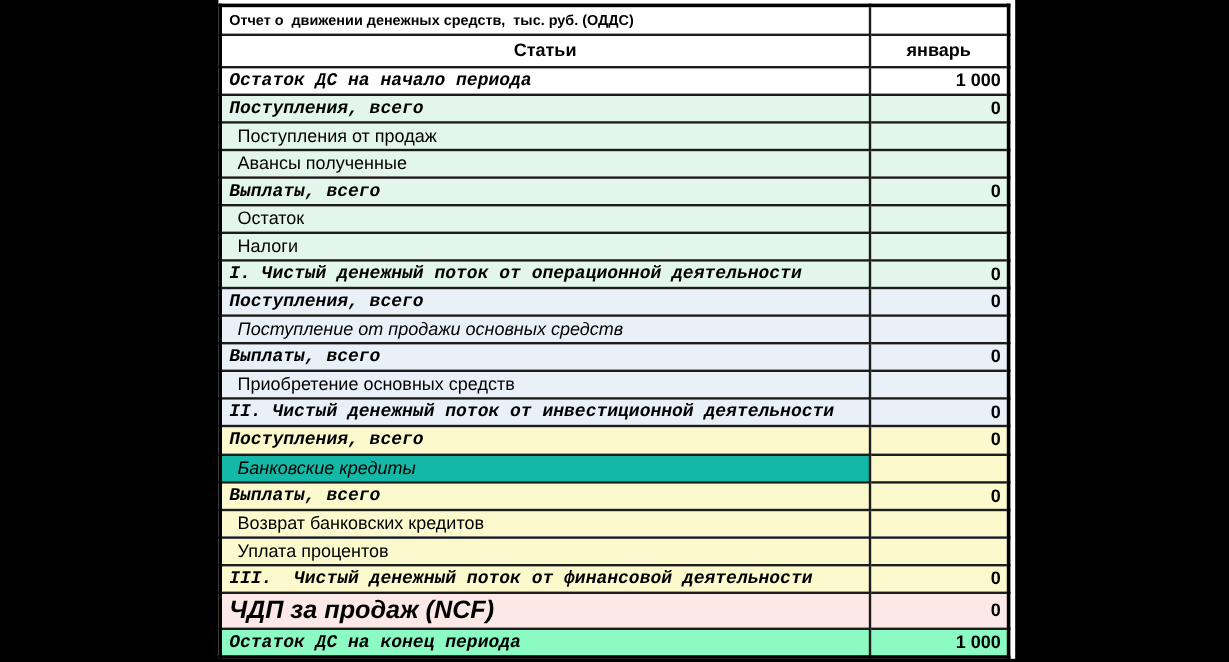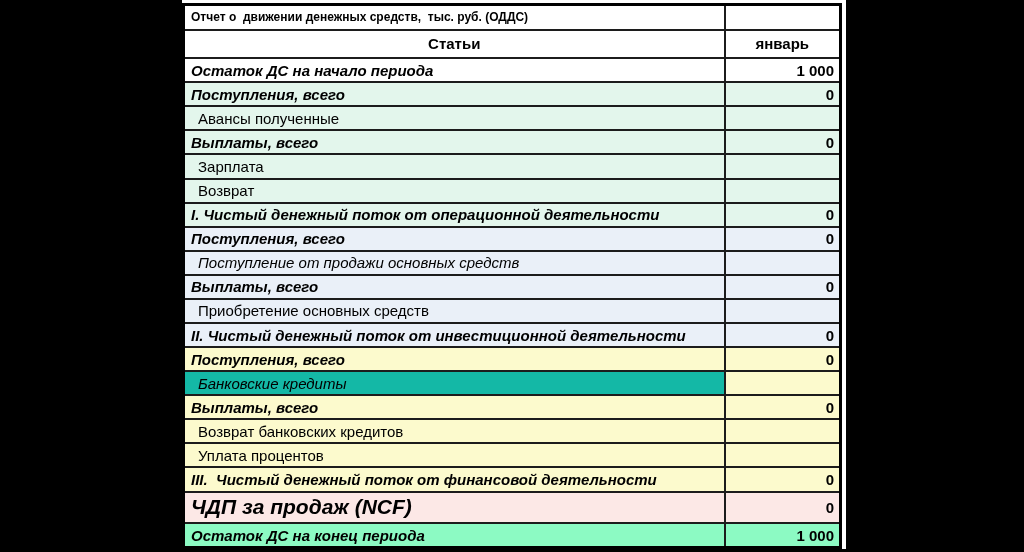--- a/index.html
+++ b/index.html
@@ -51,20 +51,21 @@
     font-weight: bold;
     text-align: center;
   }
   td.label {
     padding-left: 6px;
     white-space: pre;
   }
   td.label.bold-italic {
     font-weight: bold;
     font-style: italic;
+    font-family: Liberation Mono, monospace;
   }
   td.label.child { padding-left: 13px; }
   td.label.child-italic {
     padding-left: 13px;
     font-style: italic;
   }
   td.label.ncf {
     font-weight: bold;
     font-style: italic;
     font-size: 21px;
@@ -98,33 +99,37 @@
     <tbody>
         <tr style="height: 22px;">
           <td class="label bold-italic" style="background: rgb(255, 255, 255);">Остаток ДС на начало периода</td>
           <td class="value" style="background: rgb(255, 255, 255);">1 000</td>
         </tr>
         <tr style="height: 22px;">
           <td class="label bold-italic" style="background: rgb(227, 246, 236);">Поступления, всего</td>
           <td class="value" style="background: rgb(227, 246, 236);">0</td>
         </tr>
         <tr style="height: 22px;">
+          <td class="label child" style="background: rgb(227, 246, 236);">Поступления от продаж</td>
+          <td class="value" style="background: rgb(227, 246, 236);"></td>
+        </tr>
+        <tr style="height: 22px;">
           <td class="label child" style="background: rgb(227, 246, 236);">Авансы полученные</td>
           <td class="value" style="background: rgb(227, 246, 236);"></td>
         </tr>
         <tr style="height: 22px;">
           <td class="label bold-italic" style="background: rgb(227, 246, 236);">Выплаты, всего</td>
           <td class="value" style="background: rgb(227, 246, 236);">0</td>
         </tr>
         <tr style="height: 22px;">
-          <td class="label child" style="background: rgb(227, 246, 236);">Зарплата</td>
+          <td class="label child" style="background: rgb(227, 246, 236);">Остаток</td>
           <td class="value" style="background: rgb(227, 246, 236);"></td>
         </tr>
         <tr style="height: 22px;">
-          <td class="label child" style="background: rgb(227, 246, 236);">Возврат</td>
+          <td class="label child" style="background: rgb(227, 246, 236);">Налоги</td>
           <td class="value" style="background: rgb(227, 246, 236);"></td>
         </tr>
         <tr style="height: 22px;">
           <td class="label bold-italic" style="background: rgb(227, 246, 236);">I. Чистый денежный поток от операционной деятельности</td>
           <td class="value" style="background: rgb(227, 246, 236);">0</td>
         </tr>
         <tr style="height: 22px;">
           <td class="label bold-italic" style="background: rgb(234, 240, 248);">Поступления, всего</td>
           <td class="value" style="background: rgb(234, 240, 248);">0</td>
         </tr>

